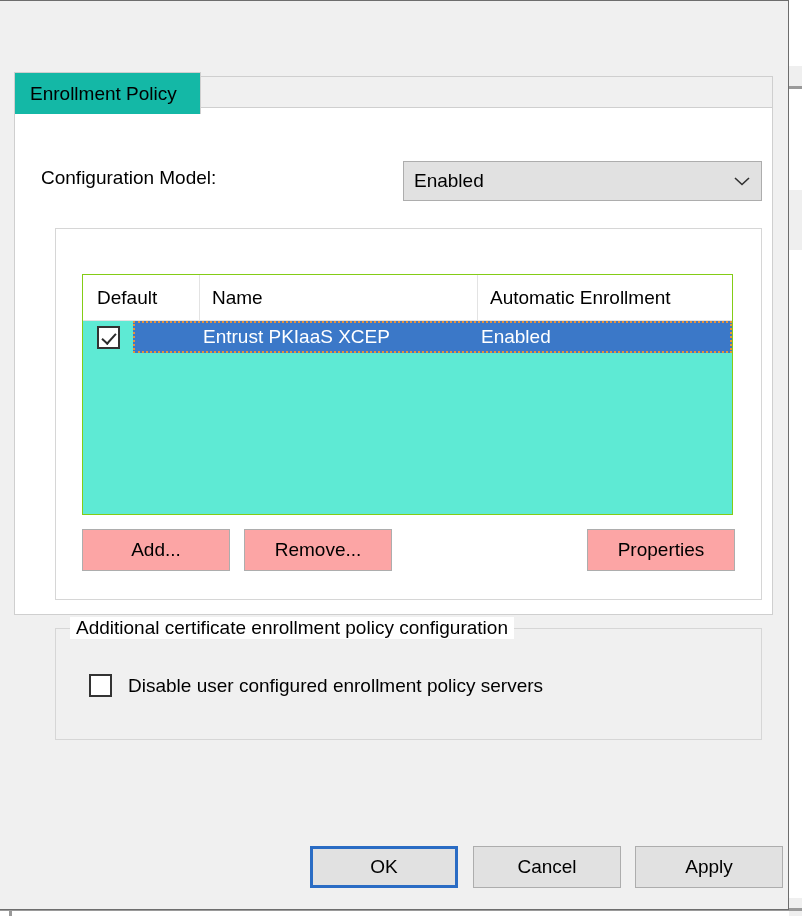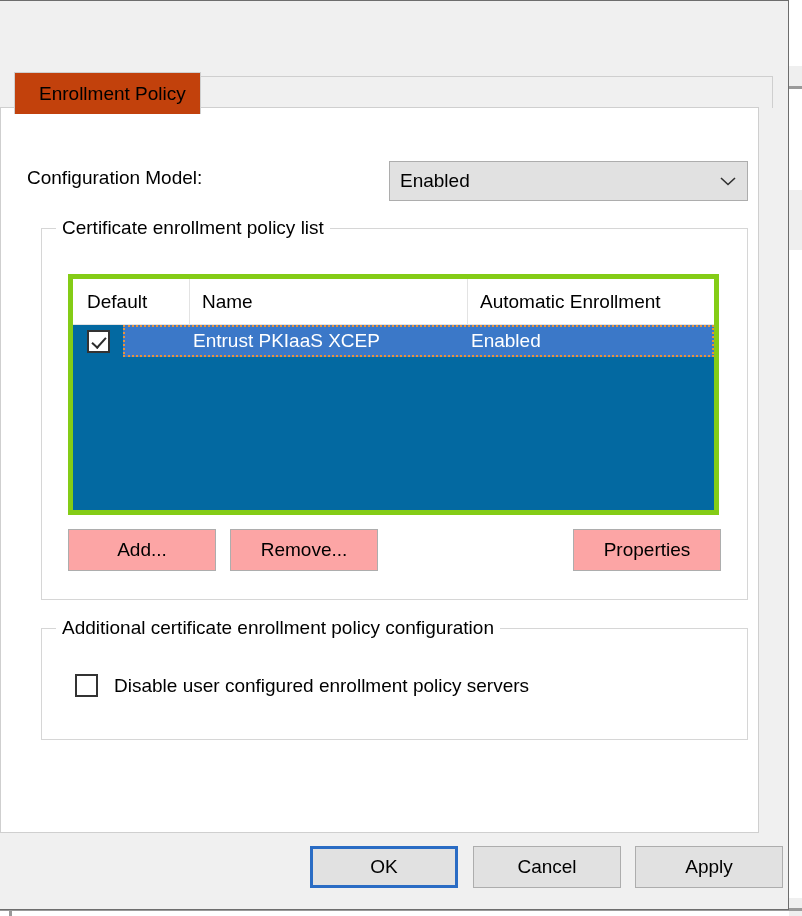--- a/index.html
+++ b/index.html
@@ -97,43 +97,43 @@
     background: #f0f0f0;
     border: 1px solid #cfcfcf;
     border-bottom: none;
     box-sizing: border-box;
   }
   #tab-enrollment-policy {
     position: absolute;
     left: 0; top: 0;
     width: 187px;
     height: 42px;
-    background: #c2410c;
+    background: #14b8a6;
     border: 1px solid #cfcfcf;
     border-bottom: none;
     box-sizing: border-box;
     display: flex;
     align-items: center;
-    padding-left: 24px;
+    padding-left: 15px;
     z-index: 3;
     cursor: default;
     text-align: center;
   }
   #tab-enrollment-policy span {
     font-size: 19px;
     color: #000000;
   }
 
   
   #tabpage {
     position: absolute;
-    left: 0;
+    left: 14px;
     top: 106px;
     width: 759px;
-    height: 726px;
+    height: 508px;
     background: #ffffff;
     border: 1px solid #cfcfcf;
     box-sizing: border-box;
   }
 
   
   #config-label {
     position: absolute;
     left: 26px;
     top: 59px;
@@ -195,22 +195,22 @@
     height: 112px;
   }
 
   
   #policy-listview {
     position: absolute;
     left: 26px;
     top: 45px;
     width: 651px;
     height: 241px;
-    background: #0369a1;
-    border: 5px solid #84cc16;
+    background: #5eead4;
+    border: 1px solid #84cc16;
     box-sizing: border-box;
   }
   #lv-header {
     position: relative;
     height: 46px;
     background: #ffffff;
     border-bottom: 1px solid #e3e3e3;
     box-sizing: border-box;
   }
   .lv-col {
@@ -375,21 +375,20 @@
     <div id="config-combo">
       <span id="config-combo-value">Enabled</span>
       <span id="combo-arrow">
         <svg width="20" height="12" viewBox="0 0 20 12">
           <polyline points="3,3 10,9.5 17,3" fill="none" stroke="#303030" stroke-width="1.6"></polyline>
         </svg>
       </span>
     </div>
 
     <div class="groupbox" id="group-policy-list">
-      <div class="groupbox-title">Certificate enrollment policy list</div>
 
       <div id="policy-listview">
 
         <div id="lv-header">
           <div class="lv-col" id="lv-col-default">Default</div>
           <div class="lv-col" id="lv-col-name">Name</div>
           <div class="lv-col" id="lv-col-auto">Automatic Enrollment</div>
         </div>
 
         <div id="lv-body">

